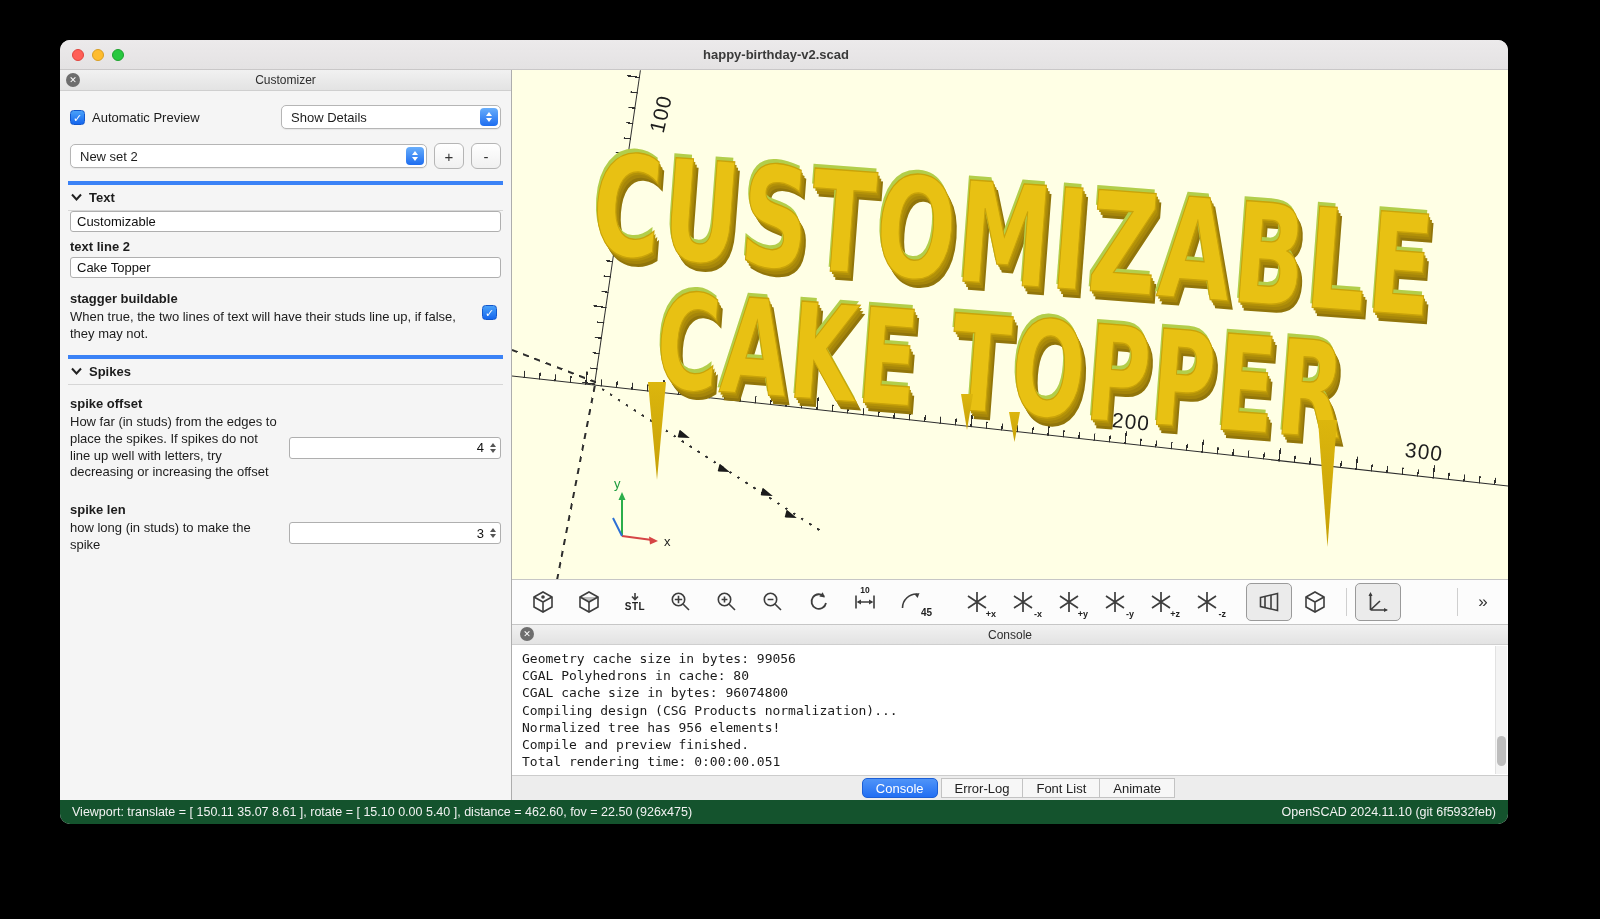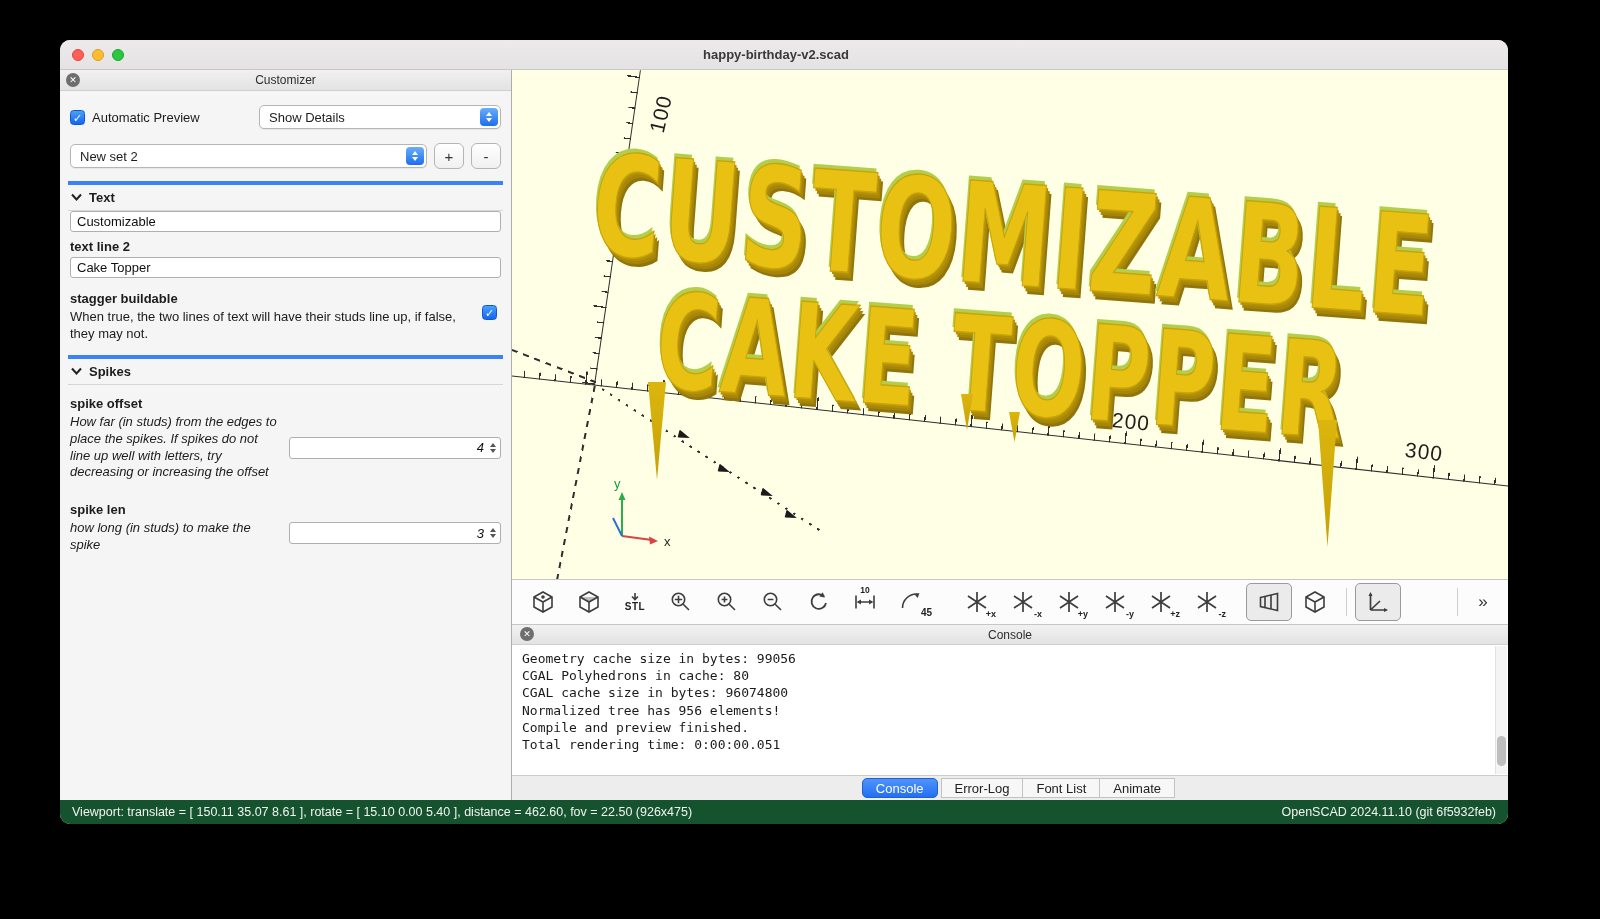--- a/index.html
+++ b/index.html
@@ -30,42 +30,42 @@
                color:#fff; font-size:9px; line-height:14px; text-align:center; cursor:default; }
   .cust-body { padding:10px 8px 0 8px; font-size:13px; color:#1C1C1C; overflow:hidden; }
 
   .row { display:flex; align-items:center; }
   .row.autoprev { justify-content:space-between; margin:4px 2px 14px 2px; }
   .chk-label { display:flex; align-items:center; gap:7px; }
   .checkbox { width:15px; height:15px; border-radius:3.5px; background:linear-gradient(#49A1F9,#1566EE);
               color:#fff; font-size:11px; line-height:15px; text-align:center; flex:none; border:1px solid #1157CC; }
   .dropdown { height:24px; background:#fff; border:1px solid #B5B5B5; border-radius:5px; display:flex;
               align-items:center; justify-content:space-between; padding-left:9px; box-shadow:0 1px 1px rgba(0,0,0,.06); }
-  .dd-details { width:242px; }
+  .dd-details { width:220px; }
   .dd-btn { width:18px; height:18px; border-radius:4px; background:linear-gradient(#68AEFB,#1E6DF0);
             display:flex; flex-direction:column; align-items:center; justify-content:center; gap:1.5px; margin-right:2px; flex:none;}
   .tri-up { width:0;height:0;border-left:3.5px solid transparent;border-right:3.5px solid transparent;border-bottom:4px solid #fff; }
   .tri-dn { width:0;height:0;border-left:3.5px solid transparent;border-right:3.5px solid transparent;border-top:4px solid #fff; }
   .row.preset { gap:7px; margin:0 2px 12px 2px; }
   .dd-preset { flex:1; }
   .sq-btn { width:30px; height:26px; background:linear-gradient(#FFFFFF,#F0F0F0); border:1px solid #B5B5B5; border-radius:6px;
             font-size:15px; color:#333; display:flex; align-items:center; justify-content:center; }
 
   .section { border-top:4px solid #3b82f6; }
   .section-title { display:flex; align-items:center; gap:6px; font-weight:bold; font-size:13px;
                    padding:5px 2px; border-bottom:1px solid #D6D6D6; }
   .field-label { font-weight:bold; margin:7px 2px 3px 2px; }
   .text-input { width:calc(100% - 4px); margin-left:2px; height:21px; border:1px solid #AFAFAF; border-radius:3px;
                 background:#fff; font-size:13px; font-family:"Liberation Sans",sans-serif; padding:0 6px; color:#111; }
   .stagger { position:relative; padding:6px 2px 12px 2px; }
   .stagger .desc { width:408px; line-height:1.3; margin-top:3px; }
   .stagger .checkbox { position:absolute; right:6px; top:27px; }
 
   .param { padding:4px 2px 10px 2px; }
-  .param-row { display:flex; gap:8px;font-style:italic; }
+  .param-row { display:flex; gap:8px; }
   .param-desc { flex:1; line-height:1.3; }
   .spinbox { width:212px; height:22px; background:#fff; border:1px solid #AFAFAF; border-radius:3px;
              display:flex; align-items:center; justify-content:flex-end; gap:6px; padding-right:4px; flex:none; }
   .spin-val { font-size:13px; color:#111; }
   .spin-arrows { display:flex; flex-direction:column; gap:2px; align-items:center; }
   .s-up{width:0;height:0;border-left:3px solid transparent;border-right:3px solid transparent;border-bottom:4px solid #555;}
   .s-dn{width:0;height:0;border-left:3px solid transparent;border-right:3px solid transparent;border-top:4px solid #555;}
   .spin-center { align-items:center; }
   .spin-top { align-items:flex-start; }
   .spin-top .spinbox { margin-top:2px; }
@@ -426,20 +426,21 @@
       </div>
 
       <div class="console-header">
         <span class="close-dot">✕</span>
         <span>Console</span>
       </div>
       <div class="console-body">
         <div class="console-line">Geometry cache size in bytes: 99056</div>
         <div class="console-line">CGAL Polyhedrons in cache: 80</div>
         <div class="console-line">CGAL cache size in bytes: 96074800</div>
+        <div class="console-line">Compiling design (CSG Products normalization)...</div>
         <div class="console-line">Normalized tree has 956 elements!</div>
         <div class="console-line">Compile and preview finished.</div>
         <div class="console-line">Total rendering time: 0:00:00.051</div>
         <div class="scroll-track">
             <div class="scroll-thumb"></div>
           </div>
       </div>
       <div class="console-tabs">
         <span class="tab active">Console</span>
         <span class="tab">Error-Log</span>

